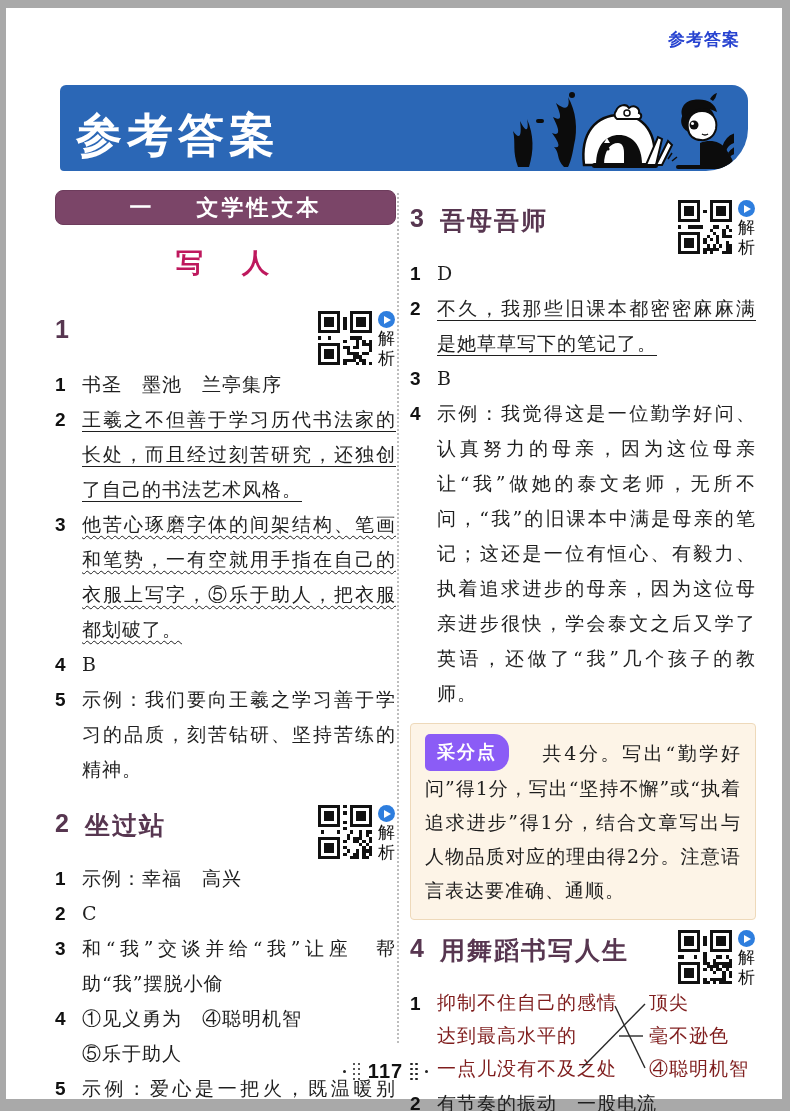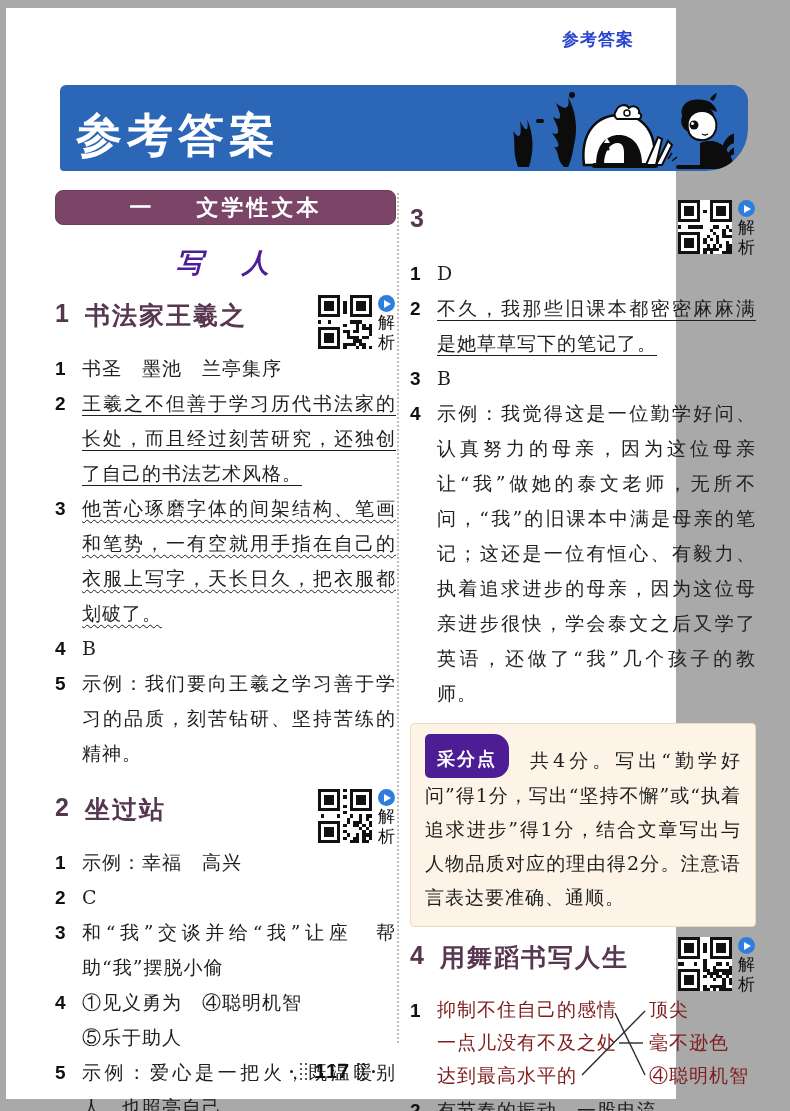--- a/index.html
+++ b/index.html
@@ -1,37 +1,37 @@
 <!DOCTYPE html>
 <html><head>
 <meta charset="utf-8">
 <style>
   * { margin:0; padding:0; box-sizing:border-box; }
   html,body { width:790px; height:1111px; background:#a9a9a9; font-family:"Liberation Sans",sans-serif; overflow:hidden; }
-  .page { position:absolute; left:6px; top:8px; width:670px; height:1091px; background:#ffffff; }
+  .page { position:absolute; left:6px; top:8px; width:776px; height:1091px; background:#ffffff; }
 
   
   .corner { position:absolute; top:20px; right:42px; font-size:17px; font-weight:bold; color:#2743d0; letter-spacing:1px; }
 
   
   .banner { position:absolute; left:54px; top:77px; width:688px; height:86px; background:#2b67b6;
             border-radius:6px 16px 42px 4px; overflow:hidden; }
   .banner-title { position:absolute; left:16px; bottom:4px; color:#ffffff; font-size:46px; font-weight:bold; letter-spacing:5px; }
   .banner-art { position:absolute; right:14px; bottom:0; }
 
   
   .divider { position:absolute; left:391px; top:185px; height:850px; border-left:2px dotted #bdbdbd; }
   .col { position:absolute; top:182px; }
   .col-left  { left:49px;  width:341px; }
   .col-right { left:404px; width:346px; }
 
   .section-banner { height:35px; background:#7b4568; border:1px solid #6d3c5c; border-radius:8px;
                     display:flex; align-items:center; justify-content:center; gap:42px;
                     color:#fff; font-size:22px; font-weight:bold; letter-spacing:3px; }
-  .subsection { text-align:center; color:#4c1d95; font-size:27px; font-weight:bold; letter-spacing:6px; margin:20px 0 18px;font-style:italic; }
+  .subsection { text-align:center; color:#be185d; font-size:27px; font-weight:bold; letter-spacing:6px; margin:20px 0 34px; }
 
   .lesson-head { position:relative; display:flex; align-items:flex-start; gap:14px; margin-top:6px; min-height:40px; }
   .lesson-head .lnum, .lesson-head .ltitle { color:#573650; font-size:25px; font-weight:bold; letter-spacing:2px; }
   .head-gap1 { margin-top:10px; }
   .head-gap2 { margin-top:22px; }
 
   .qr-group { position:absolute; right:0; top:-4px; display:flex; gap:5px; }
   .qr { width:54px; height:54px; line-height:0; }
   .qr-side { display:flex; flex-direction:column; align-items:center; gap:1px; }
   .play { width:17px; height:17px; border-radius:50%; background:#2e7ede; position:relative; }
@@ -45,23 +45,23 @@
   .item .n { width:27px; flex:none; font-size:19px; font-weight:bold; color:#111; line-height:35px; }
   .item .t { flex:1; font-family:"DejaVu Serif",serif; font-size:19px; line-height:35px; color:#1f1f1f;
              letter-spacing:1px; text-align:justify; }
   .u-solid { text-decoration:underline; text-decoration-thickness:1px; text-underline-offset:5px; }
   .u-wavy  { text-decoration:underline wavy; text-decoration-thickness:1px; text-underline-offset:4px; }
 
   
   .score-box { margin:12px 0 14px; background:#fdf4e7; border:1px solid #eed9ba; border-radius:4px;
                padding:10px 14px 12px; font-family:"DejaVu Serif",serif; font-size:19px; line-height:34px;
                color:#1f1f1f; letter-spacing:1px; text-align:justify; }
-  .badge { display:inline-block; background:#4c1d95; color:#fff; font-family:"Liberation Sans",sans-serif;
-           font-size:18px; font-weight:bold; padding:8px 12px 2px; border-radius:5px 15px 15px 5px;
-           letter-spacing:2px; margin-right:18px; vertical-align:2px; }
+  .badge { display:inline-block; background:#8b5cf6; color:#fff; font-family:"Liberation Sans",sans-serif;
+           font-size:18px; font-weight:bold; padding:1px 12px 2px; border-radius:5px 15px 15px 5px;
+           letter-spacing:2px; margin-right:32px; vertical-align:2px; }
 
   
   .match-wrap { position:relative; height:100px; font-family:"DejaVu Serif",serif; font-size:19px;
                 color:#7f1d1d; letter-spacing:1px; }
   .match-left  { position:absolute; left:0; top:0; }
   .match-right { position:absolute; left:212px; top:0; }
   .match-left div, .match-right div { line-height:33px; height:33px; }
   .match-svg { position:absolute; left:0; top:0; pointer-events:none; }
 
   
@@ -121,21 +121,20 @@
 
     <div class="section-banner">
       <span>一</span>
       <span>文学性文本</span>
     </div>
 
     <div class="subsection">写　人</div>
 
     <div class="lesson-head head-gap1">
       <span class="lnum">1</span>
-      <span class="ltitle">书法家王羲之</span>
       <span class="qr-group">
         <span class="qr"><svg viewBox="0 0 17 17" width="54" height="54" shape-rendering="crispEdges">
               <rect width="17" height="17" fill="#fff"></rect>
               <rect x="8" y="2" width="1" height="1" fill="#111"></rect>
               <rect x="8" y="3" width="1" height="1" fill="#111"></rect>
               <rect x="8" y="4" width="1" height="1" fill="#111"></rect>
               <rect x="8" y="5" width="1" height="1" fill="#111"></rect>
               <rect x="0" y="8" width="1" height="1" fill="#111"></rect>
               <rect x="3" y="8" width="1" height="1" fill="#111"></rect>
               <rect x="10" y="8" width="1" height="1" fill="#111"></rect>
@@ -197,21 +196,21 @@
       <div class="item">
         <span class="n">1</span>
         <span class="t">书圣　墨池　兰亭集序</span>
       </div>
       <div class="item">
         <span class="n">2</span>
         <span class="t"><span class="u-solid">王羲之不但善于学习历代书法家的长处，而且经过刻苦研究，还独创了自己的书法艺术风格。</span></span>
       </div>
       <div class="item">
         <span class="n">3</span>
-        <span class="t"><span class="u-wavy">他苦心琢磨字体的间架结构、笔画和笔势，一有空就用手指在自己的衣服上写字，天长日久，把衣服都划破了。</span></span>
+        <span class="t"><span class="u-wavy">他苦心琢磨字体的间架结构、笔画和笔势，一有空就用手指在自己的衣服上写字，⑤乐于助人，把衣服都划破了。</span></span>
       </div>
       <div class="item">
         <span class="n">4</span>
         <span class="t">B</span>
       </div>
       <div class="item">
         <span class="n">5</span>
         <span class="t">示例：我们要向王羲之学习善于学习的品质，刻苦钻研、坚持苦练的精神。</span>
       </div>
     </div>
@@ -306,20 +305,21 @@
         <span class="n">5</span>
         <span class="t">示例：爱心是一把火，既温暖别人，也照亮自己。</span>
       </div>
     </div>
   </div>
 
   <div class="col col-right">
 
     <div class="lesson-head" style="margin-top:14px;">
       <span class="lnum">3</span>
+      <span class="ltitle">吾母吾师</span>
       <span class="qr-group">
         <span class="qr"><svg viewBox="0 0 17 17" width="54" height="54" shape-rendering="crispEdges">
               <rect width="17" height="17" fill="#fff"></rect>
               <rect x="8" y="3" width="1" height="1" fill="#111"></rect>
               <rect x="0" y="8" width="1" height="1" fill="#111"></rect>
               <rect x="3" y="8" width="1" height="1" fill="#111"></rect>
               <rect x="4" y="8" width="1" height="1" fill="#111"></rect>
               <rect x="5" y="8" width="1" height="1" fill="#111"></rect>
               <rect x="6" y="8" width="1" height="1" fill="#111"></rect>
               <rect x="7" y="8" width="1" height="1" fill="#111"></rect>
@@ -474,22 +474,22 @@
       </span>
     </div>
 
     <div class="items">
       <div class="item">
         <span class="n">1</span>
         <span class="t">
           <div class="match-wrap">
             <div class="match-left">
               <div>抑制不住自己的感情</div>
+              <div>达到最高水平的</div>
               <div>一点儿没有不及之处</div>
-              <div>达到最高水平的</div>
             </div>
             <div class="match-right">
               <div>顶尖</div>
               <div>毫不逊色</div>
               <div>④聪明机智</div>
             </div>
             <svg class="match-svg" width="300" height="100" viewBox="0 0 300 100">
               <line x1="178" y1="20" x2="208" y2="82" stroke="#2a2a2a" stroke-width="1.4"></line>
               <line x1="182" y1="50" x2="206" y2="50" stroke="#2a2a2a" stroke-width="1.4"></line>
               <line x1="145" y1="82" x2="208" y2="18" stroke="#2a2a2a" stroke-width="1.4"></line>

